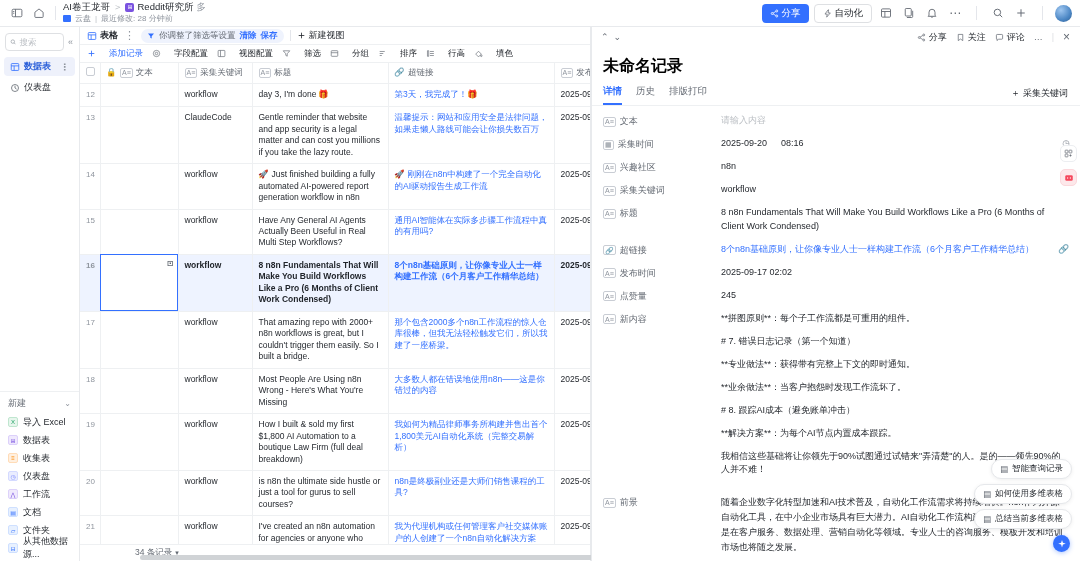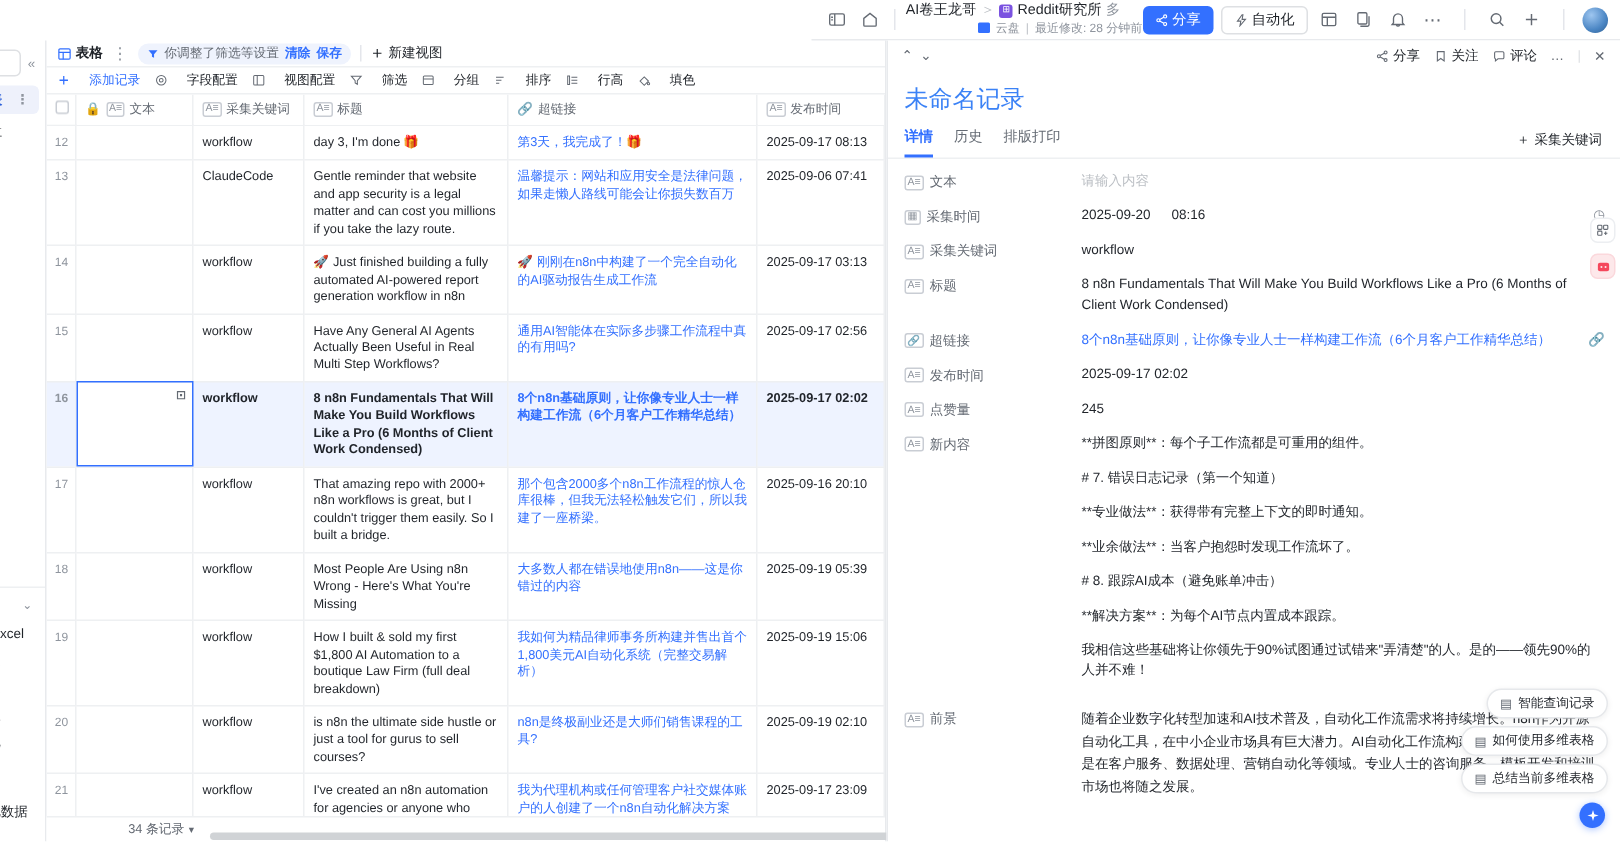--- a/index.html
+++ b/index.html
@@ -1,31 +1,31 @@
 <!DOCTYPE html>
 <html><head>
 <meta charset="utf-8">
 <style>
   * { box-sizing: border-box; margin: 0; padding: 0; }
   html, body {
     width: 1080px; height: 561px;
     font-family: "Liberation Sans", "DejaVu Sans", sans-serif;
     font-size: 11px; color: #1f2329; background: #fff; overflow: hidden;
   }
-  #app { width: 1080px; height: 561px; position: relative; display: flex; flex-direction: column; align-items: flex-end; }
+  #app { width: 1080px; height: 561px; position: relative; display: flex; flex-direction: column; }
 
   
   .topbar { height: 27px; display: flex; align-items: center; padding: 0 8px;
             border-bottom: 1px solid #e8eaed; background: #fff; flex: 0 0 27px; }
   .tb-icn { width: 18px; height: 18px; display: flex; align-items: center; justify-content: center;
             color: #646a73; border-radius: 3px; flex: 0 0 auto; }
   .tb-sep { width: 1px; height: 14px; background: #e4e6eb; margin: 0 7px; flex: 0 0 1px; }
   .crumbs { display: flex; flex-direction: column; justify-content: center; line-height: 1.15; }
   .crumb-row1 { display: flex; align-items: center; gap: 3px; font-size: 9.5px; color: #1f2329; }
-  .crumb-row2 { display: flex; align-items: center; gap: 4px; font-size: 8px; color: #8f959e; margin-top: 1px; margin-left: 48px; }
+  .crumb-row2 { display: flex; align-items: center; gap: 4px; font-size: 8px; color: #8f959e; margin-top: 1px; }
   .crumb-sep { color: #bbbfc4; }
   .file-badge { width: 9px; height: 9px; border-radius: 2px; background: #7a52e0; color: #fff;
                 font-size: 6px; display: inline-flex; align-items: center; justify-content: center; }
   .cloud-badge { width: 8px; height: 7px; border-radius: 1px; background: #3370ff; display: inline-block; }
   .topbar-right { margin-left: auto; display: flex; align-items: center; gap: 5px; }
   .btn-share { background: #3370ff; color: #fff; height: 19px; border-radius: 4px; padding: 0 8px;
                display: flex; align-items: center; gap: 3px; font-size: 9.5px; cursor: pointer; }
   .btn-auto { background: #fff; color: #1f2329; height: 19px; border-radius: 4px; padding: 0 8px;
               border: 1px solid #dee0e3; display: flex; align-items: center; gap: 3px; font-size: 9.5px; cursor: pointer; }
   .avatar { width: 17px; height: 17px; border-radius: 50%;
@@ -108,21 +108,21 @@
   .hscroll .thumb { height: 5px; border-radius: 3px; background: #d0d3d6; width: 62%; }
 
   
   .detail { width: 489px; flex: 0 0 489px; display: flex; flex-direction: column; background: #fff;
             position: relative; min-height: 0; }
   .dt-head { height: 20px; display: flex; align-items: center; padding: 0 10px; flex: 0 0 20px; }
   .dt-nav { display: flex; gap: 5px; color: #646a73; font-size: 9px; }
   .dt-nav span { cursor: pointer; }
   .dt-actions { margin-left: auto; display: flex; align-items: center; gap: 9px; font-size: 9px; color: #1f2329; }
   .dt-actions .act { display: flex; align-items: center; gap: 3px; cursor: pointer; }
-  .dt-title { font-size: 16px; color: #3b82f6; padding: 9px 12px 5px 12px; font-weight: normal; }
+  .dt-title { font-size: 16px; color: #000000; padding: 9px 12px 5px 12px; font-weight: bold; }
   .dt-tabs { display: flex; align-items: center; gap: 14px; padding: 0 12px; border-bottom: 1px solid #eef0f2;
              flex: 0 0 auto; }
   .dt-tab { font-size: 9.5px; color: #646a73; padding: 3px 0 5px 0; cursor: pointer; border-bottom: 2px solid transparent; }
   .dt-tab.active { color: #3370ff; font-weight: bold; border-bottom-color: #3370ff; }
   .dt-addplugin { margin-left: auto; font-size: 9px; color: #1f2329; display: flex; align-items: center; gap: 3px; cursor: pointer; }
 
   .dt-fields { flex: 1; overflow: hidden; padding: 8px 12px 0 12px; }
   .frow { display: flex; margin-bottom: 9px; align-items: flex-start; }
   .flabel { width: 118px; flex: 0 0 118px; display: flex; align-items: center; gap: 4px;
             font-size: 9px; color: #646a73; padding-top: 1px; }
@@ -607,20 +607,27 @@
           <div class="frow">
             <div class="flabel">
               <span class="ftype">▦</span>
               <span>采集时间</span>
             </div>
             <div class="fval"><span class="sub">2025-09-20</span><span class="sub">08:16</span><span class="trail">◷</span></div>
           </div>
           <div class="frow">
             <div class="flabel">
               <span class="ftype">A≡</span>
+              <span>兴趣社区</span>
+            </div>
+            <div class="fval">n8n</div>
+          </div>
+          <div class="frow">
+            <div class="flabel">
+              <span class="ftype">A≡</span>
               <span>采集关键词</span>
             </div>
             <div class="fval">workflow</div>
           </div>
           <div class="frow">
             <div class="flabel">
               <span class="ftype">A≡</span>
               <span>标题</span>
             </div>
             <div class="fval">8 n8n Fundamentals That Will Make You Build Workflows Like a Pro (6 Months of Client Work Condensed)</div>

